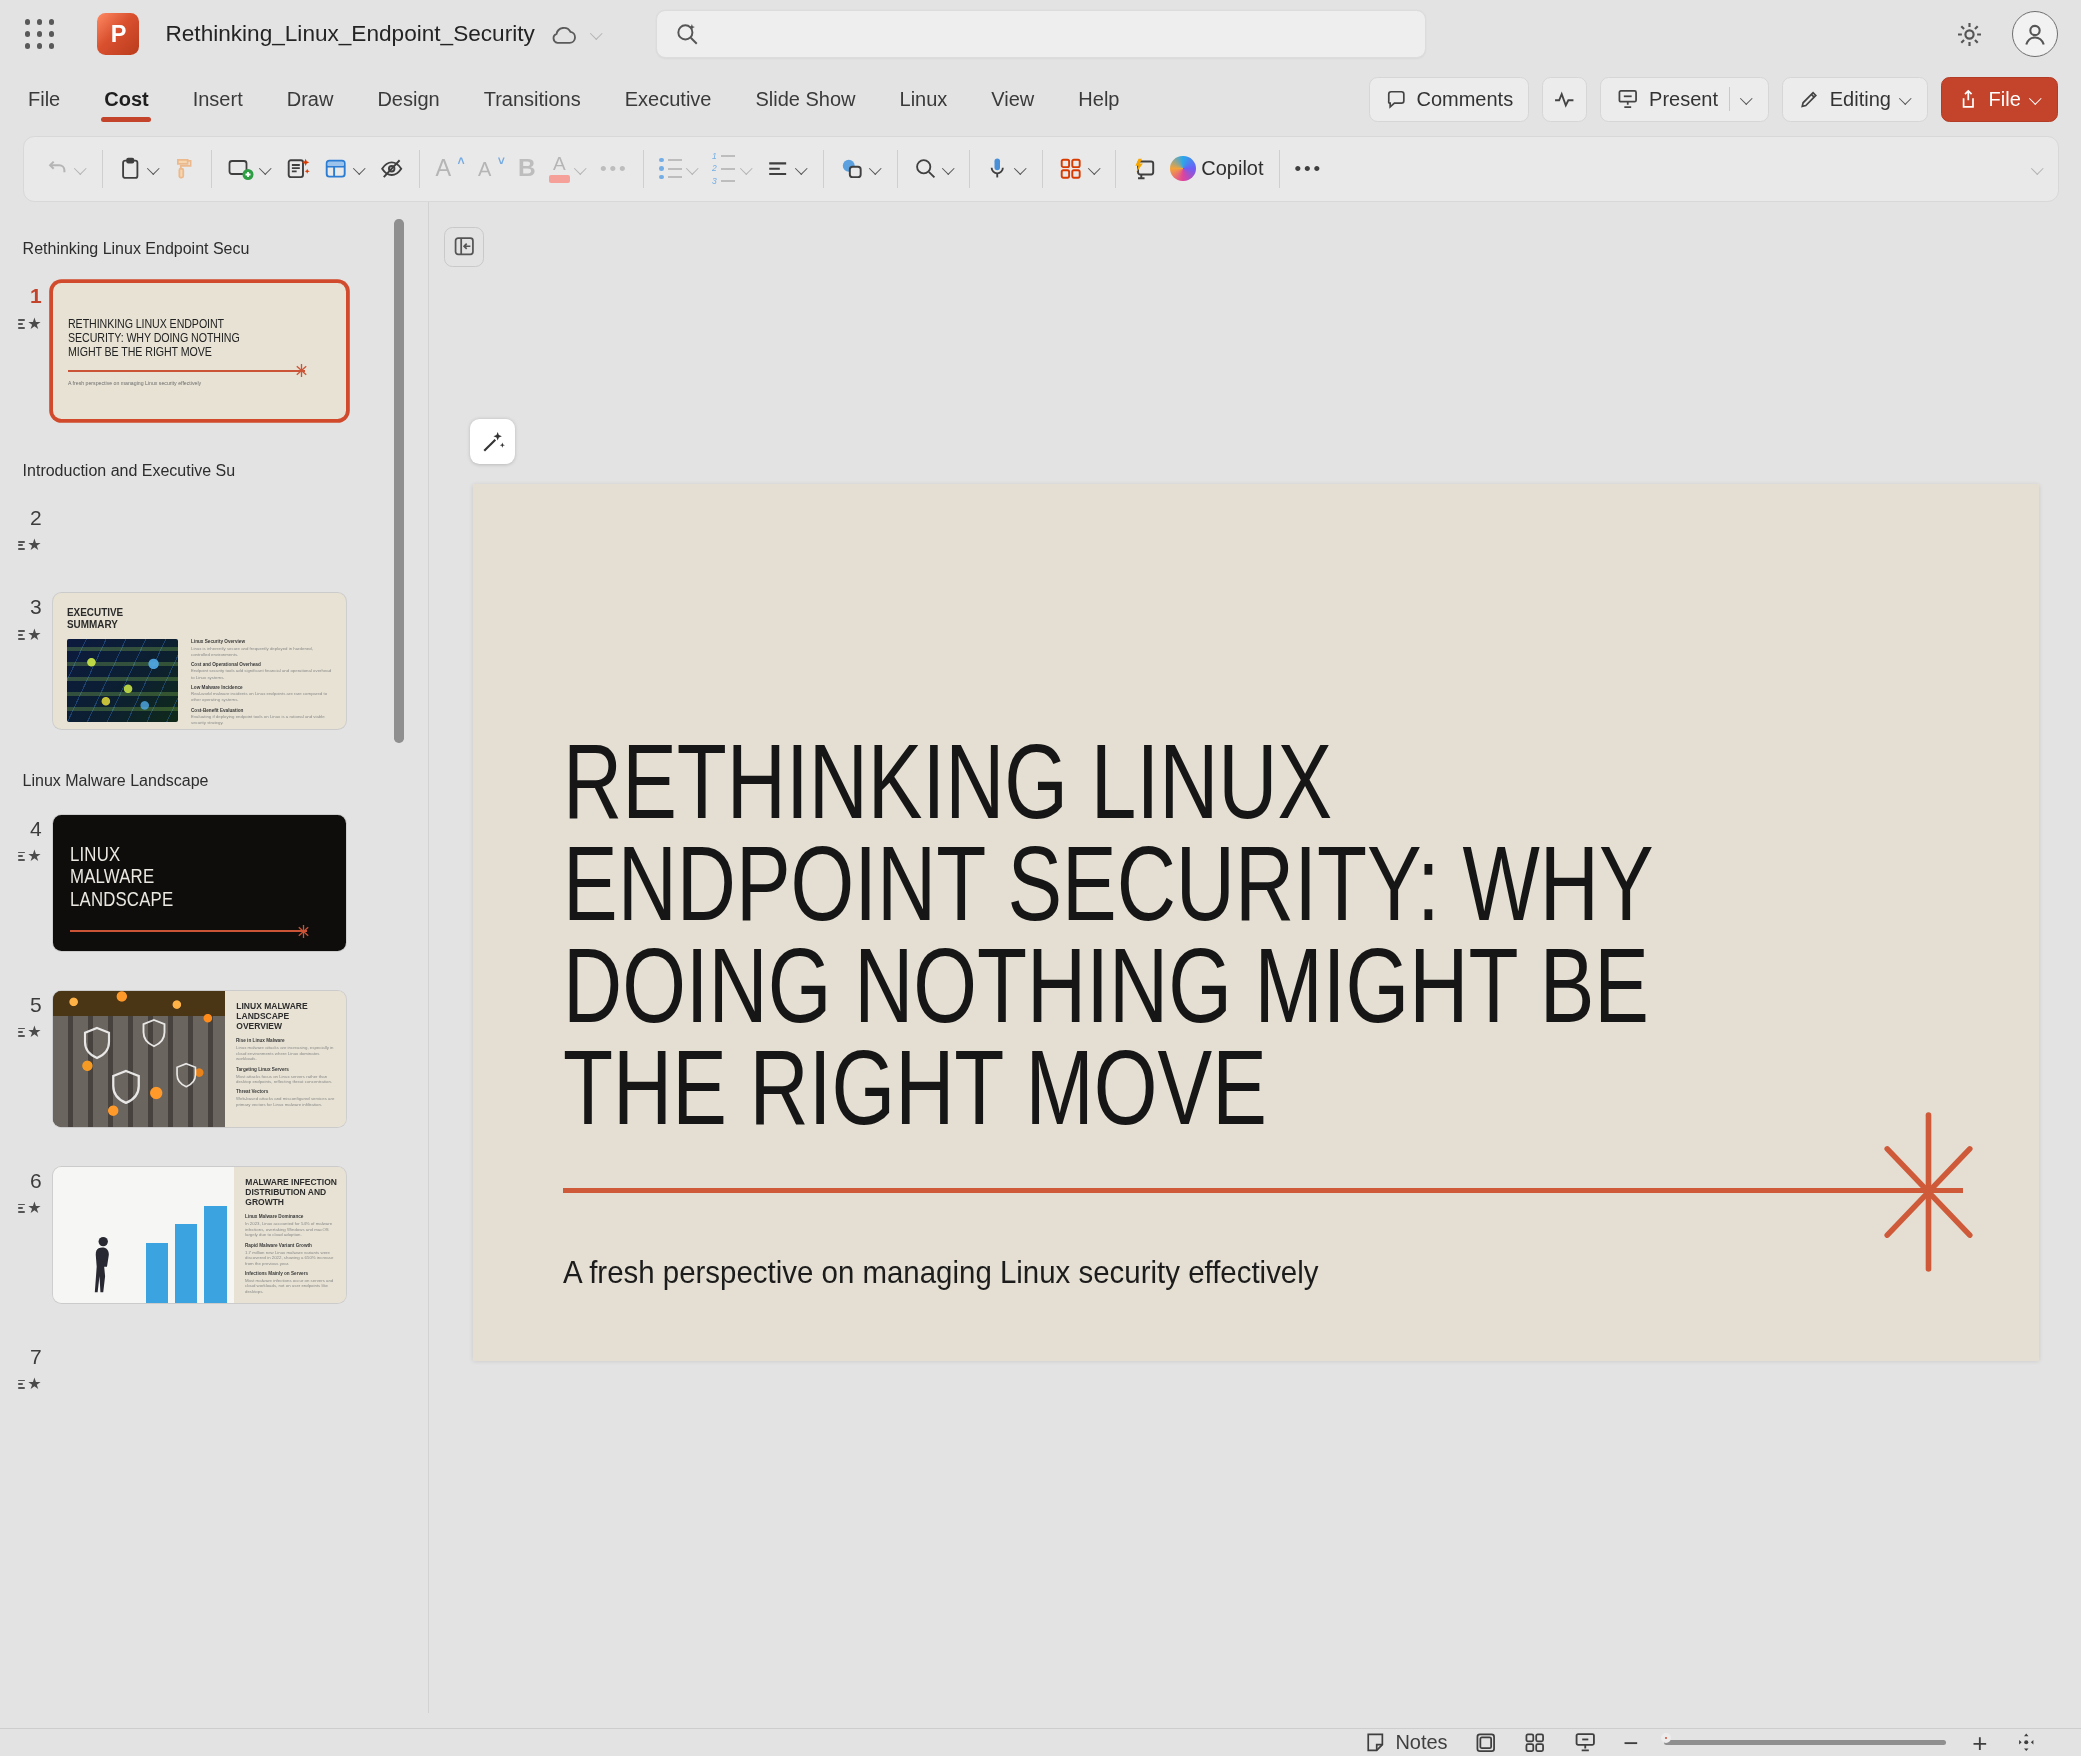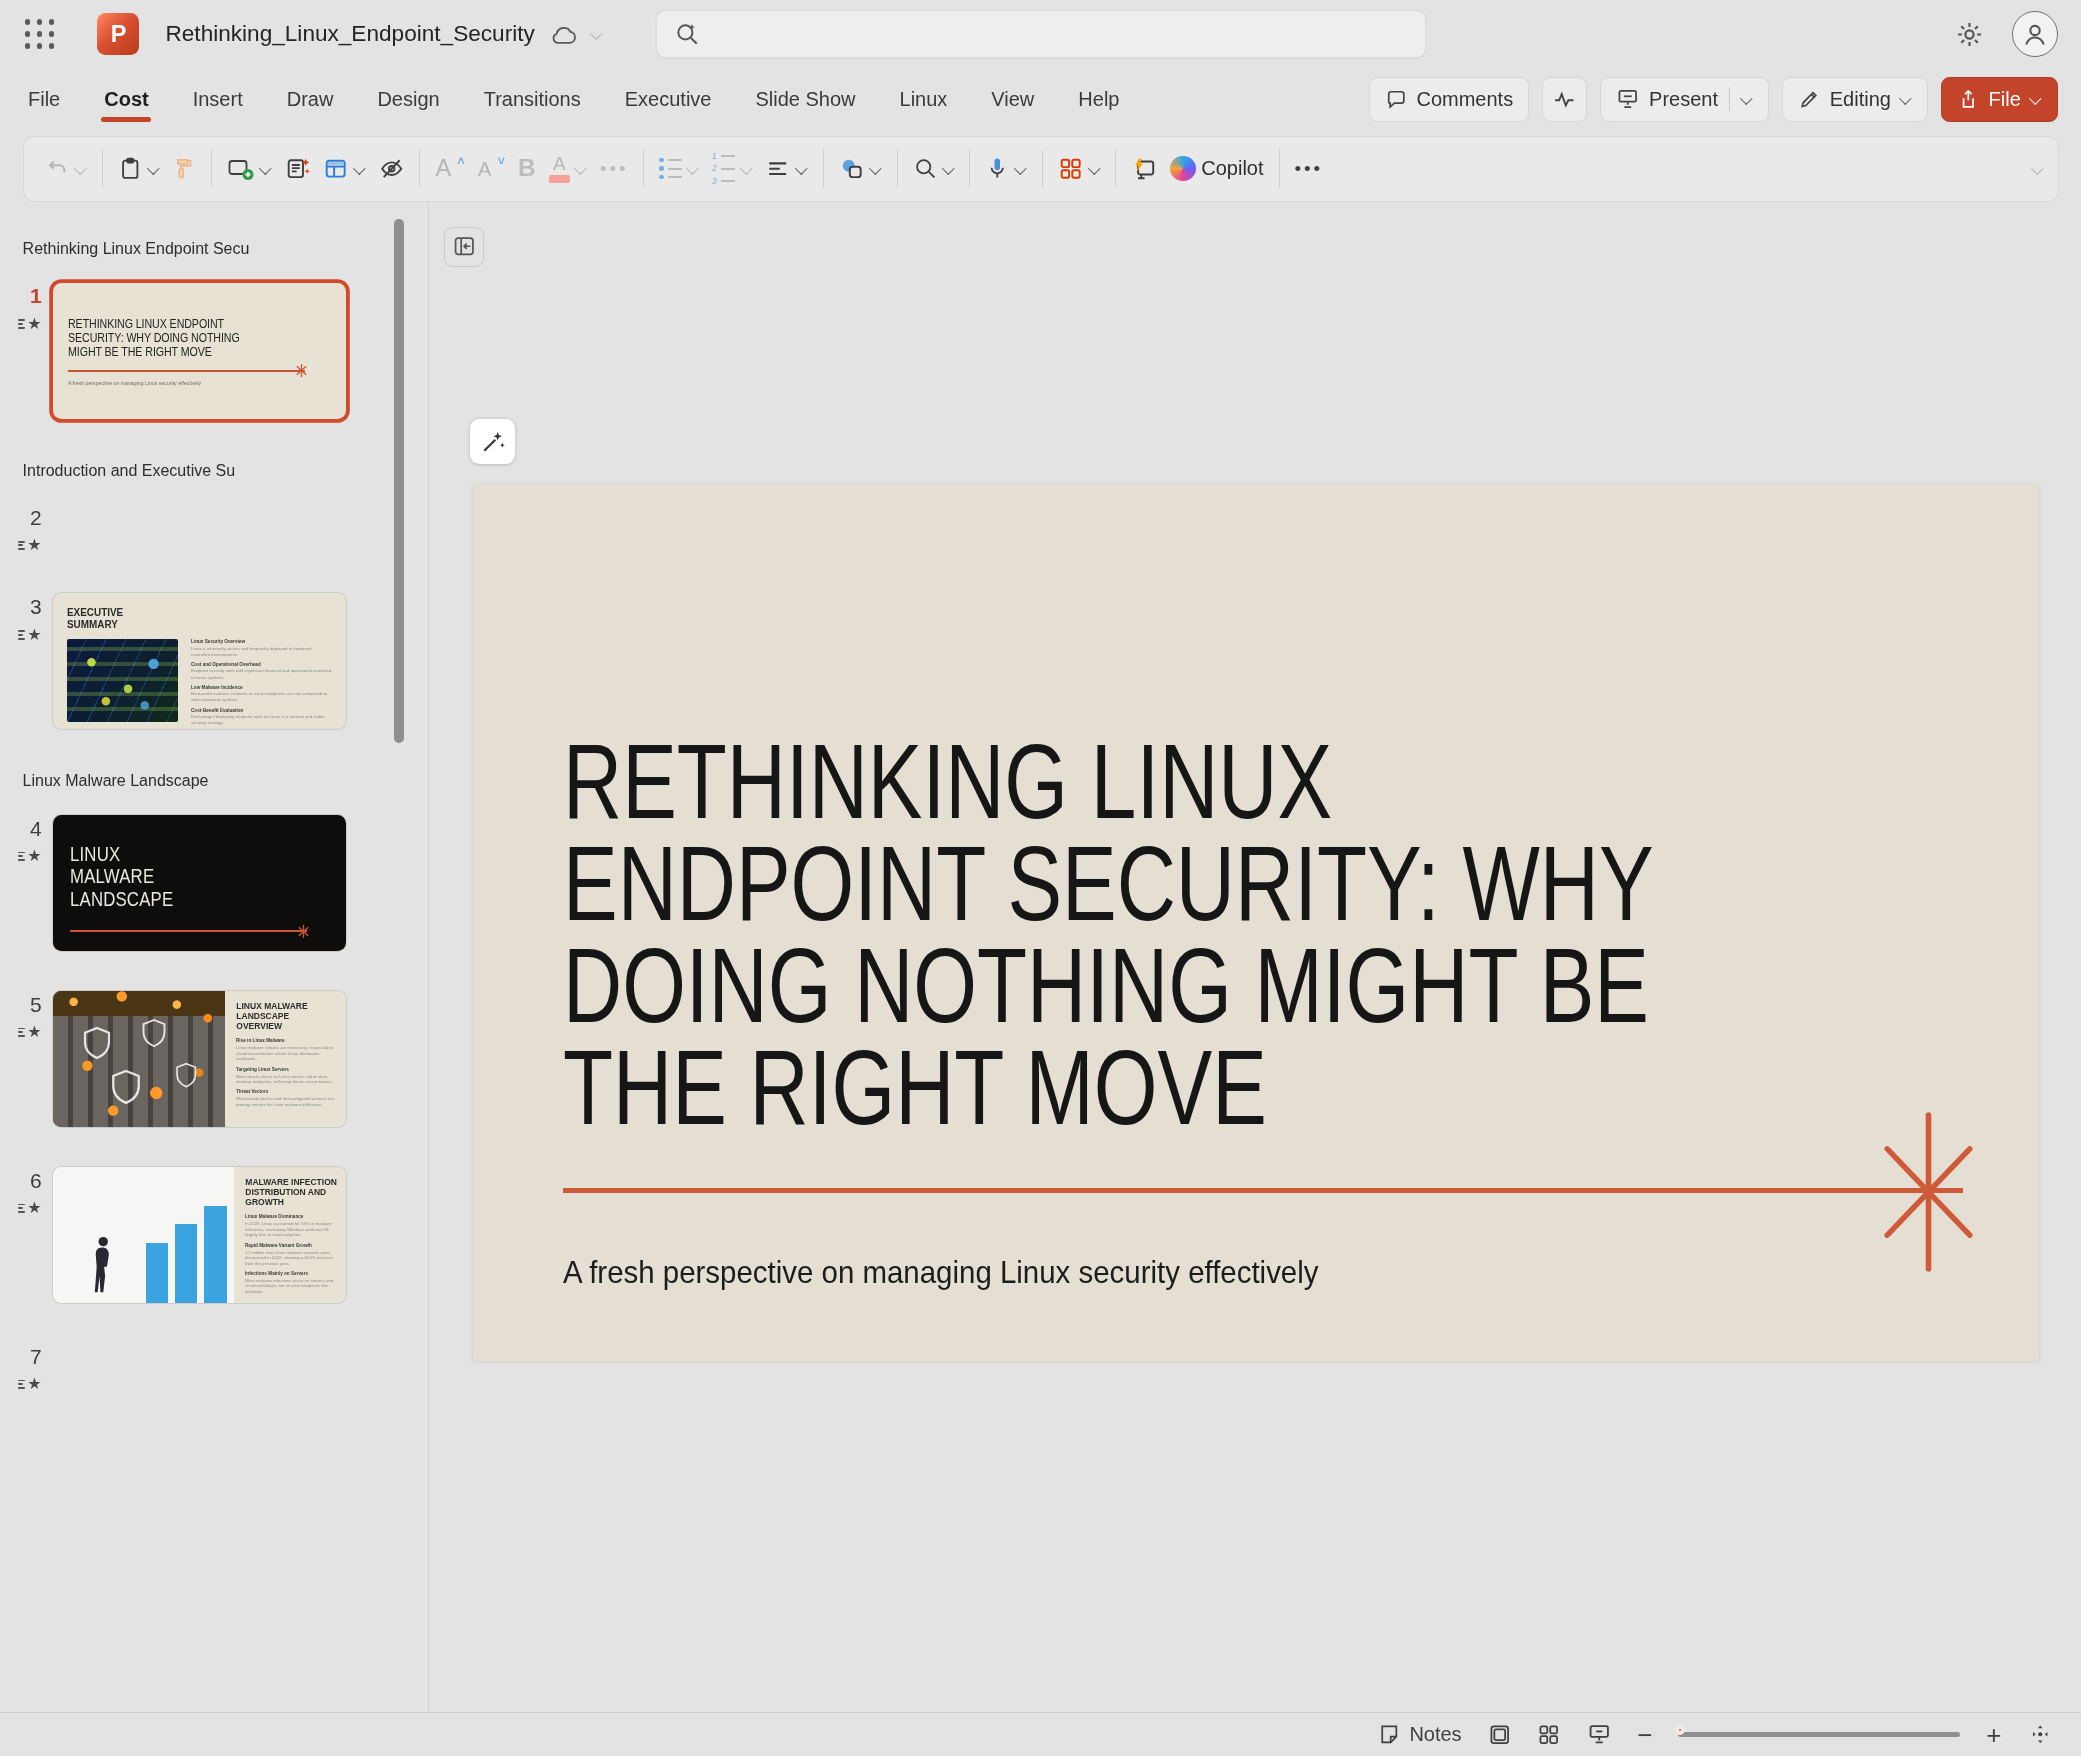--- a/index.html
+++ b/index.html
@@ -127,21 +127,21 @@
 .main{flex:1;position:relative;border-left:0.9px solid #d2d2d2}
 .collapse-btn{position:absolute;left:15px;top:24.5px;width:40px;height:40px;border:0.9px solid #c9c9c9;border-radius:8.5px;background:transparent;display:flex;align-items:center;justify-content:center;cursor:pointer}
 .sparkle-btn{position:absolute;left:41px;top:217px;width:45px;height:45px;border-radius:9.4px;background:#fff;box-shadow:0 0.9px 3.8px rgba(0,0,0,.18);display:flex;align-items:center;justify-content:center;cursor:pointer}
 .canvas{width:1566px;height:877px;margin:282px auto 0;background:#e4dfd2;position:relative;box-shadow:0 0.9px 4.7px rgba(0,0,0,.12)}
 .slide-title{position:absolute;left:90px;top:247px;font-size:105px;line-height:102px;color:#161616;font-weight:400;letter-spacing:0;transform:scaleX(.78);transform-origin:0 0;width:129%;white-space:nowrap}
 .slide-rule{position:absolute;left:90px;top:704px;width:1400px;height:4.7px;background:#cf5a3a}
 .slide-aster{position:absolute;left:1403px;top:627px}
 .slide-sub{position:absolute;left:90px;top:770px;font-size:32px;color:#1c1c1c;transform:scaleX(.92);transform-origin:0 50%;white-space:nowrap}
 
 
-.statusbar{position:absolute;left:0;right:0;bottom:0;height:44px;background:#e3e3e3;border-top:0.9px solid #cdcdcd;display:flex;align-items:center;justify-content:flex-end;gap:26px;padding-right:30px}
+.statusbar{position:absolute;left:0;right:0;bottom:0;height:28px;background:#e3e3e3;border-top:0.9px solid #cdcdcd;display:flex;align-items:center;justify-content:flex-end;gap:26px;padding-right:44px}
 .sb-item{display:flex;align-items:center;gap:8.5px;color:#3f3f3f;font-size:20px;cursor:pointer}
 .zoom-track{width:282px;height:4.7px;border-radius:2.8px;background:#8f8f8f;position:relative;cursor:pointer}
 .zoom-thumb{position:absolute;left:-3.8px;top:-7.5px;width:10.4px;height:10.4px;background:#d14a2b;border:4.7px solid #ececec;border-radius:50%}
 .pm{font-size:26px;color:#3f3f3f;line-height:1;cursor:pointer}
 svg.ic{display:block}
 </style>
 </head>
 <body>
 
 <div class="app">

